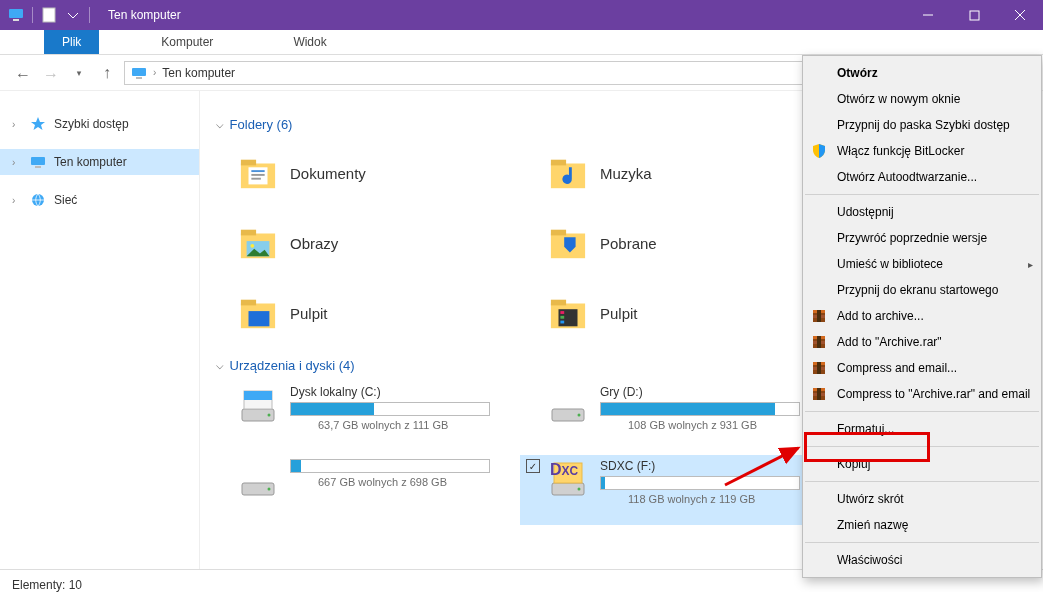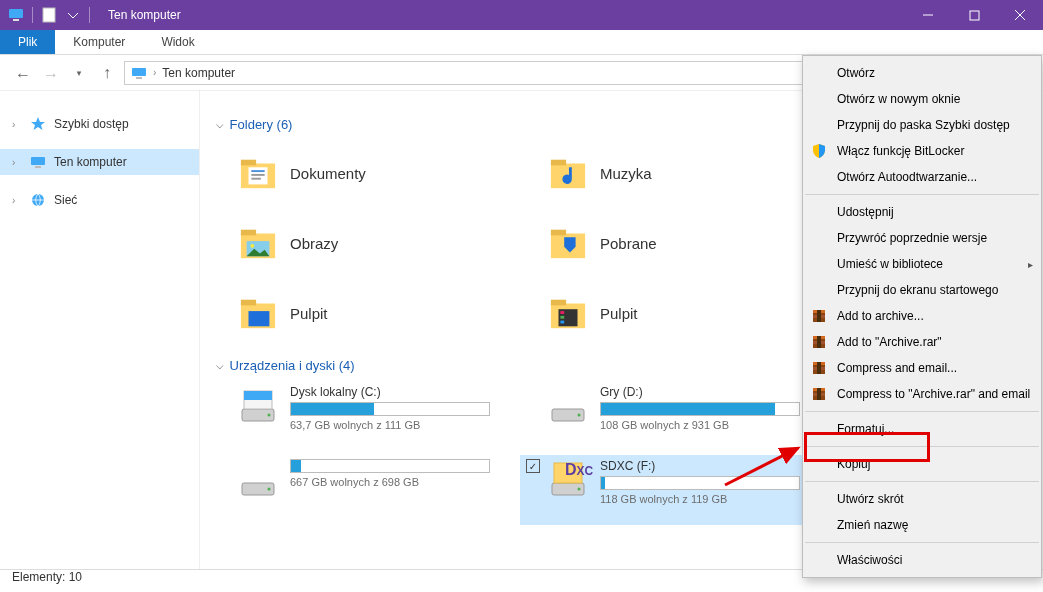--- a/index.html
+++ b/index.html
@@ -10,21 +10,21 @@
 .tb-left { display: flex; align-items: center; gap: 8px; padding-left: 8px; }
 .tb-icon { width: 16px; height: 16px; }
 .tb-sep { width: 1px; height: 16px; background: rgba(255,255,255,0.4); }
 .tb-title { font-size: 12px; padding-left: 10px; }
 .tb-controls { margin-left: auto; display: flex; }
 .tb-btn { width: 46px; height: 30px; display: flex; align-items: center; justify-content: center; }
 .tb-btn svg { stroke: #fff; }
 
 
 .ribbon { height: 25px; background: #fff; border-bottom: 1px solid #ddd; display: flex; align-items: stretch; }
-.ribbon-tab { padding: 0 18px; font-size: 12px; display: flex; align-items: center; color: #444; }
+.ribbon-tab { padding: 0 18px; font-size: 12px; display: flex; align-items: center; color: #444; margin-left: 44px; }
 .ribbon-tab.active { background: #1979CA; color: #fff; }
 
 
 .navbar { height: 36px; display: flex; align-items: center; gap: 6px; padding: 0 12px; border-bottom: 1px solid #eee; }
 .nav-btn { width: 22px; height: 22px; display:flex;align-items:center;justify-content:center;color:#666;}
 .addr { flex: 1; height: 24px; border: 1px solid #ccc; display: flex; align-items: center; padding: 0 6px; gap: 6px; }
 .addr-text { font-size: 12px; color: #333; }
 .addr-right { margin-left: auto; display: flex; gap: 8px; align-items: center; }
 .refresh-btn { width: 24px; height: 24px; border: 1px solid #ccc; display:flex;align-items:center;justify-content:center;}
 
@@ -45,31 +45,31 @@
 .folder-lbl { font-size: 15px; color: #333; }
 
 .drives-grid { display: grid; grid-template-columns: 310px 310px; gap: 4px 0; }
 .drive-item { height: 70px; display: flex; align-items: flex-start; gap: 10px; padding: 4px 8px 4px 26px; }
 .drive-item.sel { background: #CCE8FF; }
 .drive-ic { width: 44px; height: 44px; position:relative;}
 .drive-info { flex:1; }
 .drive-name { font-size: 12px; color: #333; margin-bottom: 3px; }
 .drive-bar { width: 200px; height: 14px; border: 1px solid #bcbcbc; background: #fff; position: relative; margin-bottom: 3px; }
 .drive-fill { position:absolute; left:0; top:0; bottom:0; background: #26A0DA; }
-.drive-free { font-size: 11px; color: #6d6d6d; }
+.drive-free { font-size: 11px; color: #6d6d6d; margin-left: 28px; }
 .drive-check{position:absolute;left:-20px;top:0;width:14px;height:14px;border:1px solid #555;display:flex;align-items:center;justify-content:center;font-size:10px;color:#333;}
-.sdxc-lbl{position:absolute;left:19px;top:2px;font-size:16px;font-weight:bold;color:#5B3FA0;}
-
-
-.status { height: 23px; border-top: 1px solid #ddd; font-size: 12px; color: #333; padding-left: 12px; display: flex; align-items: flex-start; }
+.sdxc-lbl{position:absolute;left:4px;top:2px;font-size:16px;font-weight:bold;color:#5B3FA0;}
+
+
+.status { height: 23px; border-top: 1px solid #ddd; font-size: 12px; color: #333; padding-left: 12px; display: flex; align-items: flex-end; }
 
 
 .ctx { position: absolute; right: 1px; top: 55px; width: 240px; background: #f0f0f0; border: 1px solid #bebebe; box-shadow: 2px 4px 10px rgba(0,0,0,.25); padding: 4px 0; z-index: 50; }
 .ctx-item { height: 26px; display: flex; align-items: center; padding-left: 34px; font-size: 12px; color: #000; position:relative; white-space:nowrap; overflow:hidden;}
-.ctx-item.bold { font-weight: normal; text-align: right; }
+.ctx-item.bold { font-weight: bold; text-align: right; }
 .ctx-sep { height: 1px; background: #d0d0d0; margin: 4px 2px; }
 .ctx-ic{position:absolute;left:8px;width:16px;height:16px;}
 .ctx-highlight { position:absolute; border: 3px solid #e00000; z-index:60; }
 
 
 .arrow { position:absolute; z-index:55; }
 
 
 .fld{fill:#FFD56B;}
 .fld-dark{fill:#E8B94A;}

